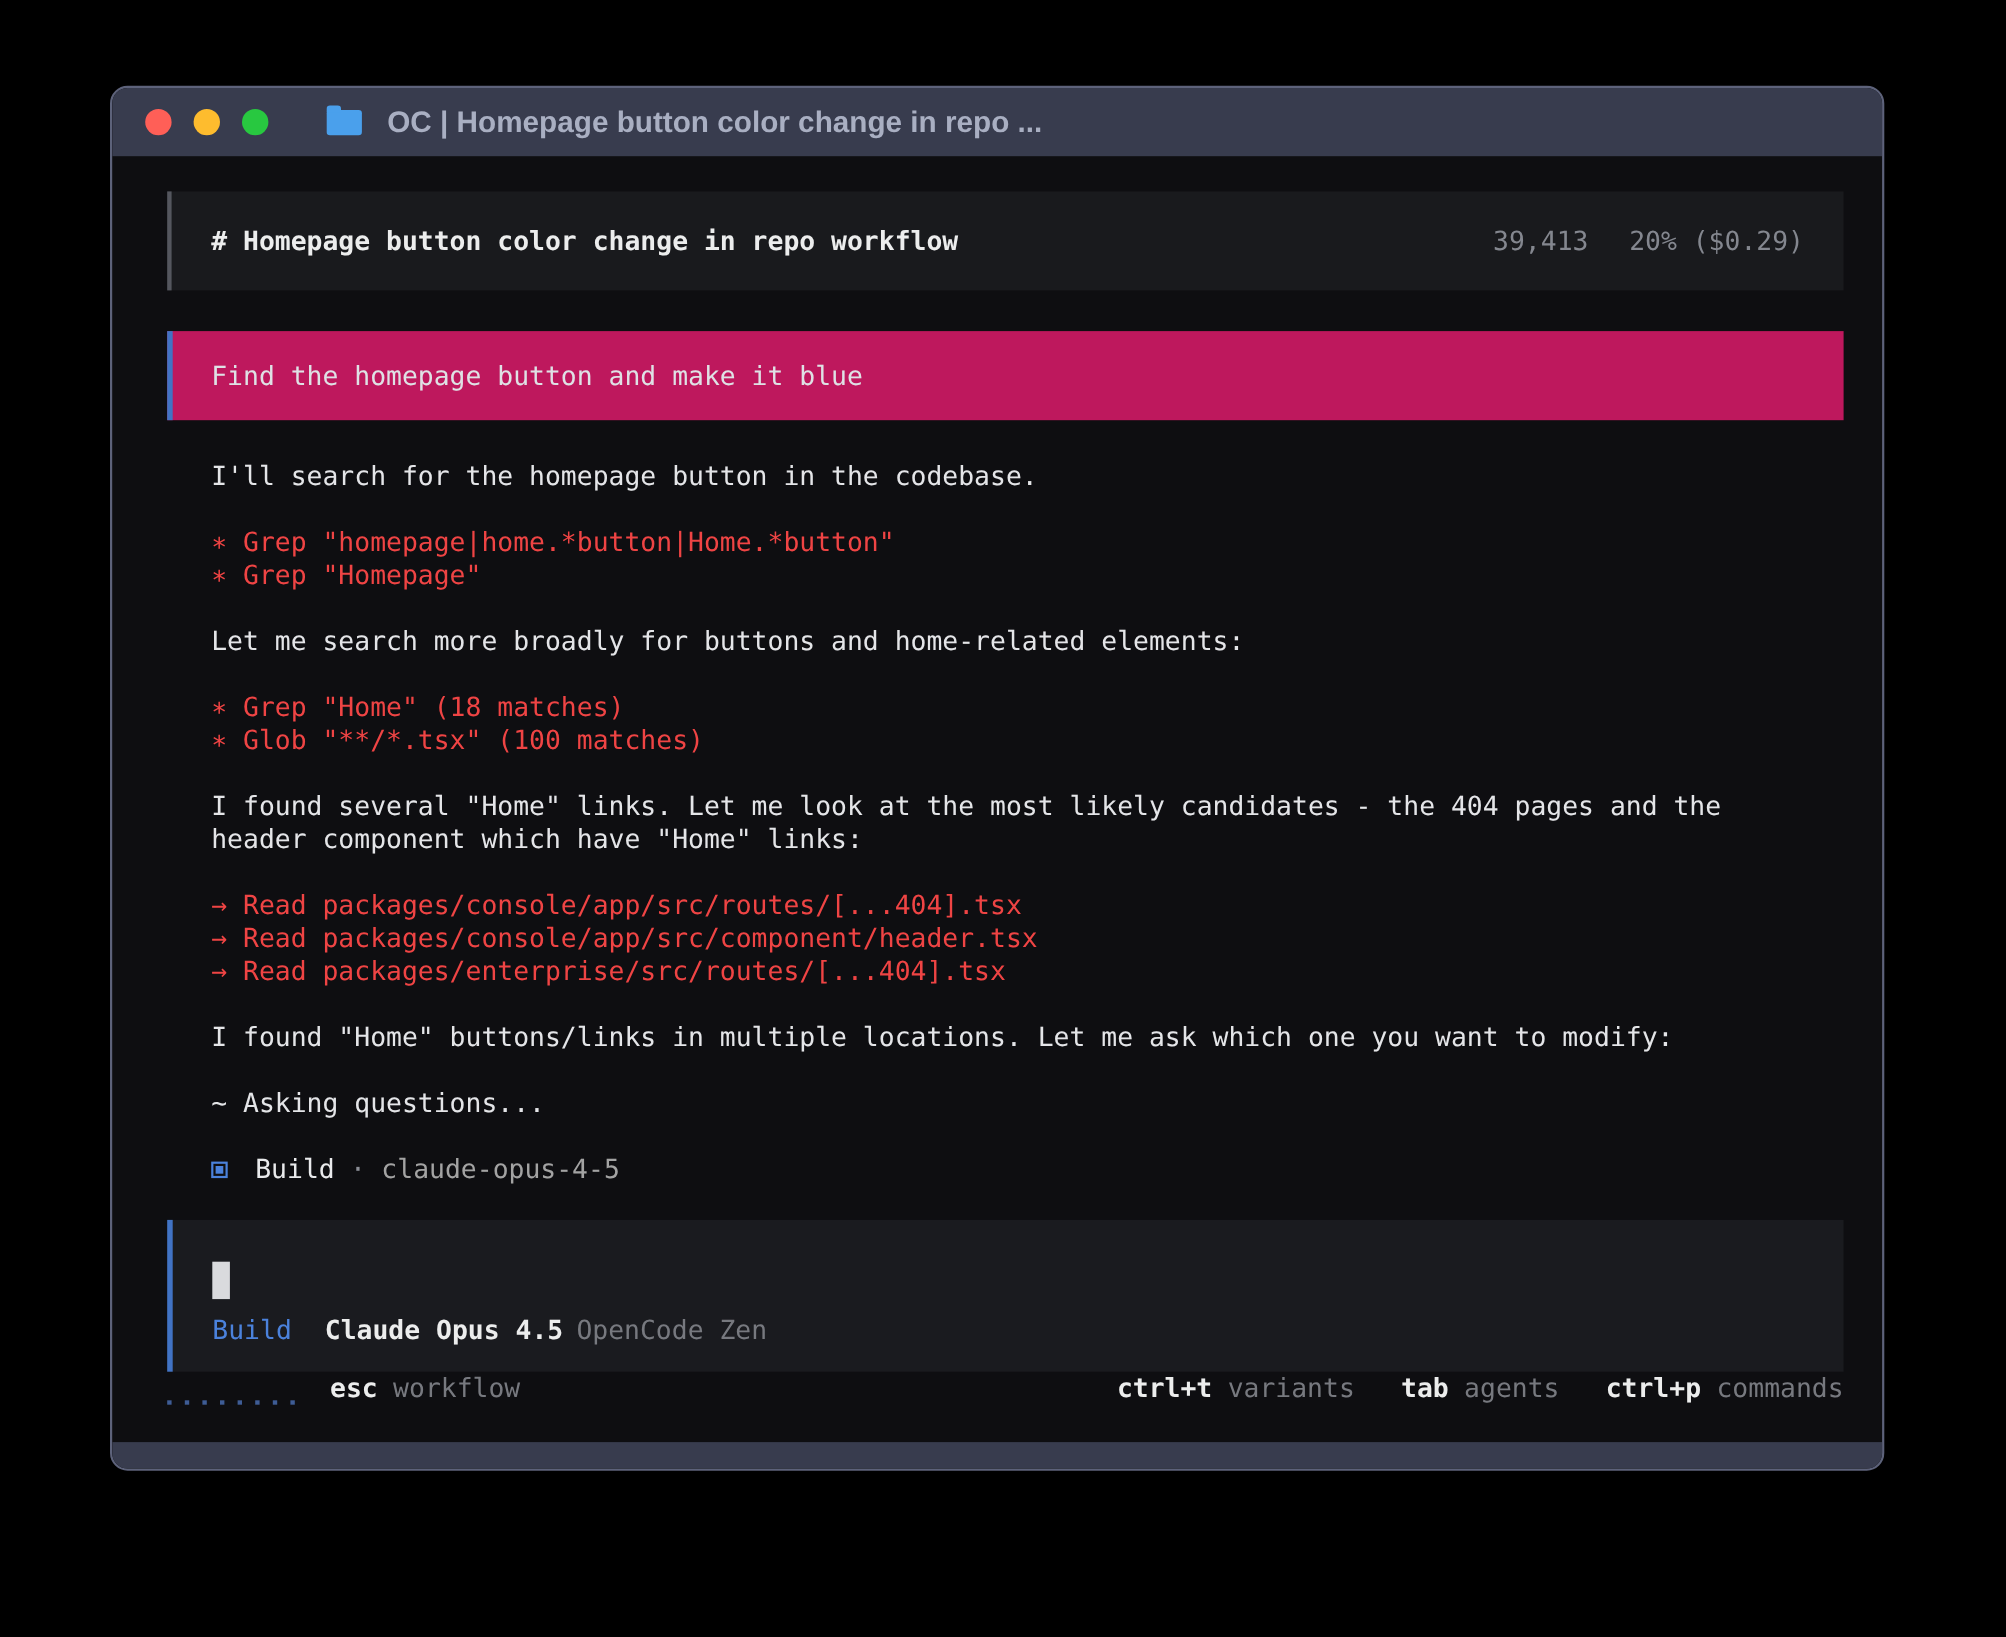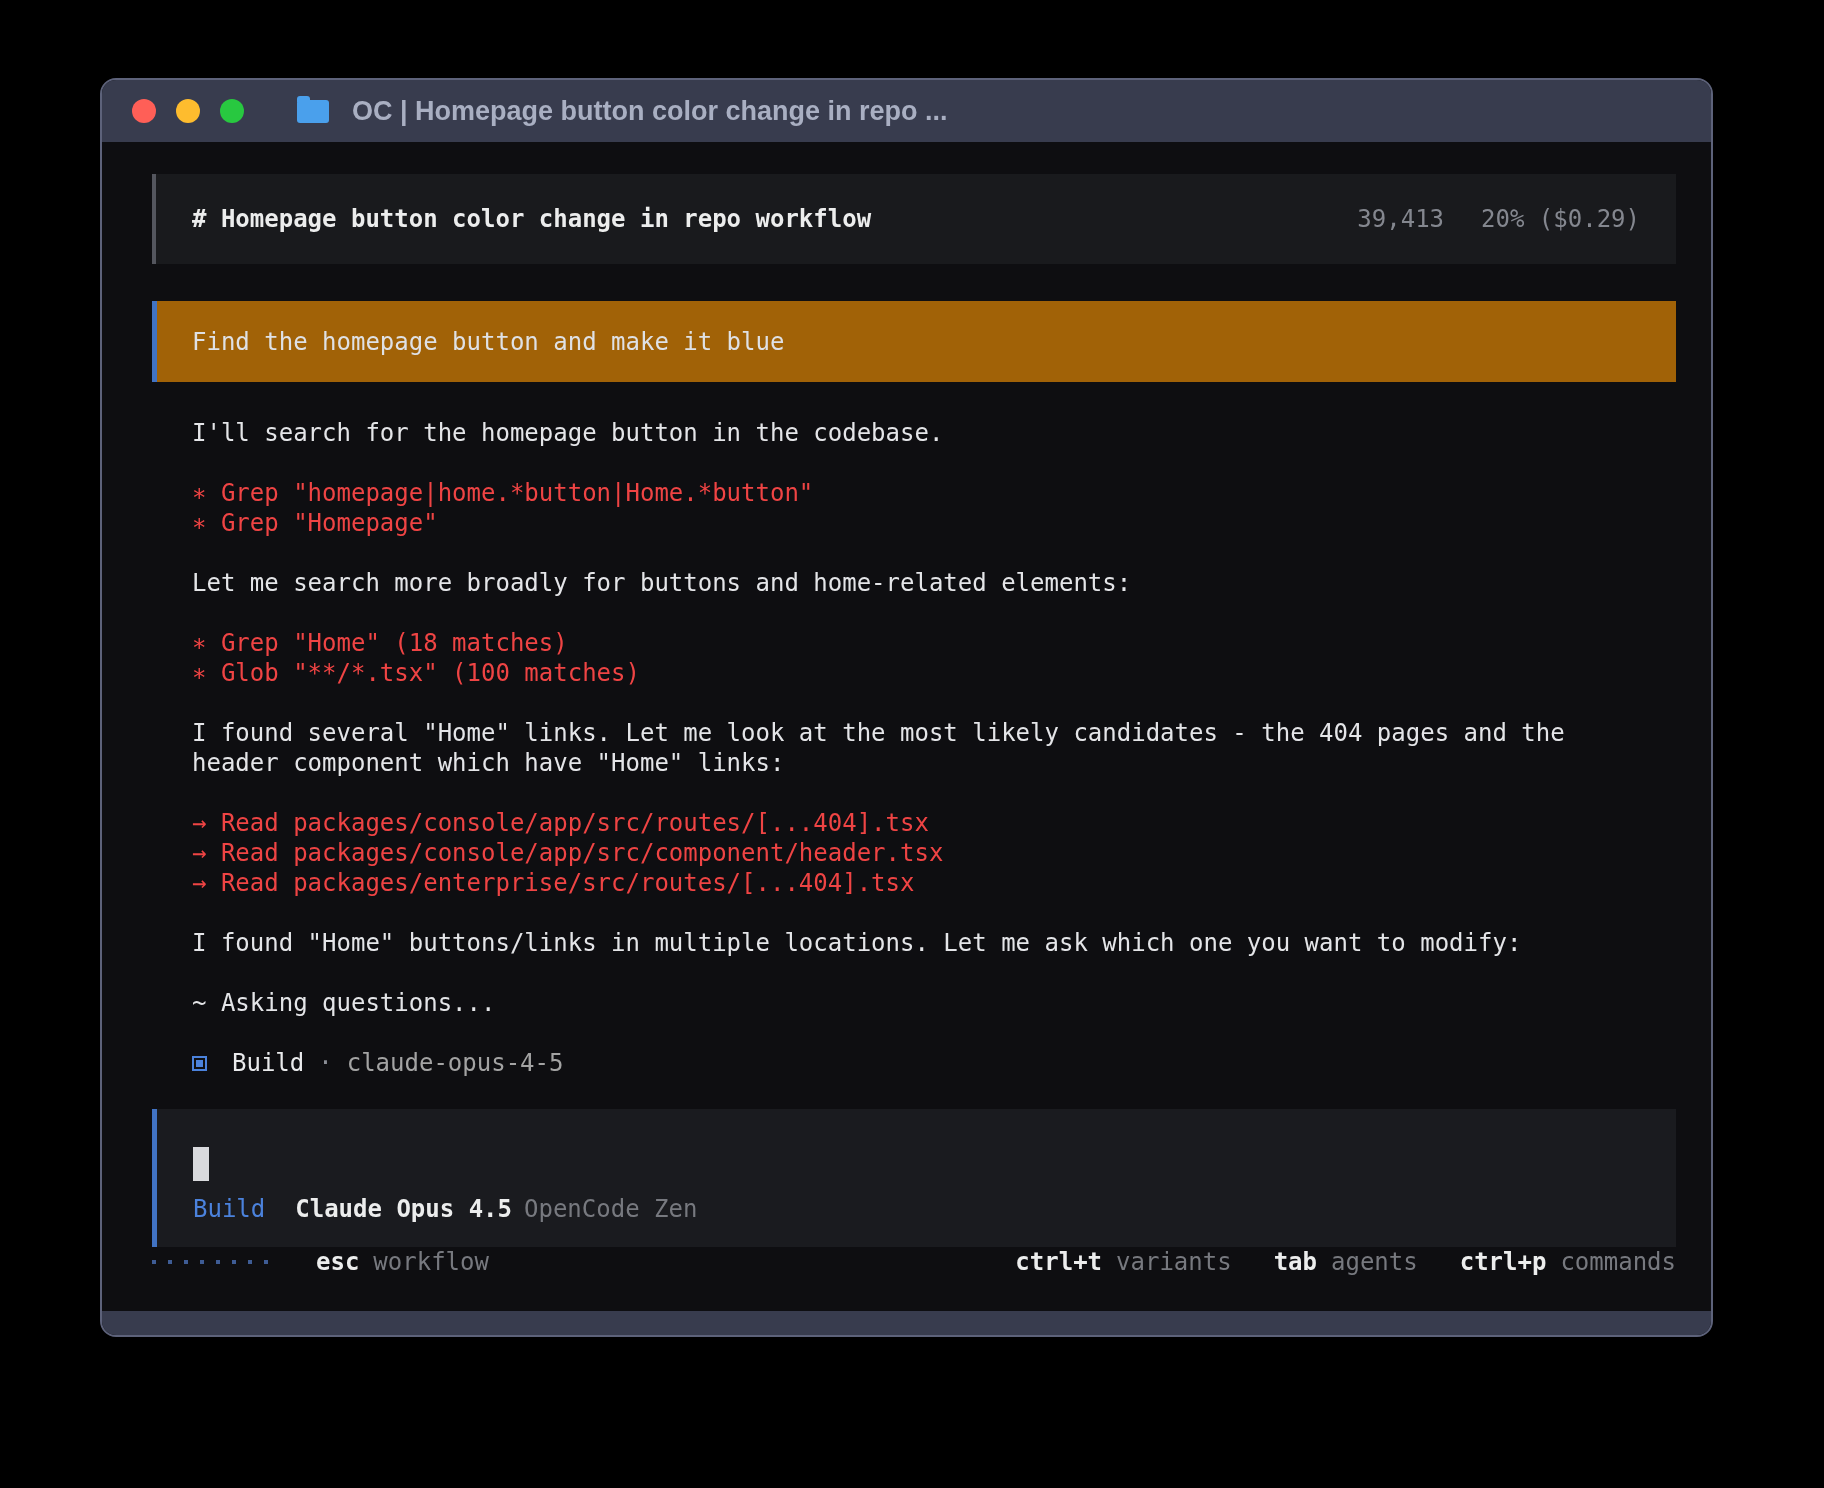--- a/index.html
+++ b/index.html
@@ -53,21 +53,21 @@
     border-left: 4px solid #54565e;
     display: flex; align-items: center;
     padding: 0 36px;
   }
   .session-title { font-weight: bold; color: #eceded; white-space: pre; }
   .session-stats { margin-left: auto; color: #84878f; display: flex; gap: 37px; white-space: pre; }
 
   .user-block {
     margin-top: 37px;
     flex: 0 0 81px;
-    background: #a16207;
+    background: #be185d;
     border-left: 5px solid #4173c4;
     display: flex; align-items: center;
     padding: 0 35px;
   }
   .user-text { color: #dfe1e5; white-space: pre; }
 
   .transcript { margin-top: 36px; padding-left: 40px; }
   .t-block { margin-bottom: 30px; }
   .t-block:last-child { margin-bottom: 0; }
   .t-line { line-height: 30px; white-space: pre; }
@@ -99,22 +99,22 @@
     display: flex; flex-direction: column; justify-content: space-between;
   }
   .cursor-block { width: 16px; height: 34px; background: #d9dadd; }
   .input-meta { display: flex; align-items: baseline; white-space: pre; line-height: 28px; }
   .meta-agent { color: #4b82dc; margin-right: 30px; }
   .meta-model { color: #eceded; font-weight: bold; margin-right: 12px; }
   .meta-provider { color: #77797f; }
 
   .status-bar {
     margin-top: auto;
-    display: flex; align-items: center;
-    white-space: pre; line-height: 30px; gap: 16px;
+    display: flex; align-items: flex-end;
+    white-space: pre; line-height: 30px;
   }
   .dots { display: flex; gap: 12px; align-items: center; margin-right: 32px; }
   .dot { width: 4px; height: 4px; background: #3e5c95; }
   .hint { display: flex; align-items: baseline; }
   .hint .key { color: #eceded; font-weight: bold; }
   .hint .label { color: #77797f; margin-left: 14px; }
   .status-right { margin-left: auto; display: flex; gap: 42px; }
 
   
   .footerbar { flex: 0 0 24px; background: #383c4e; }

